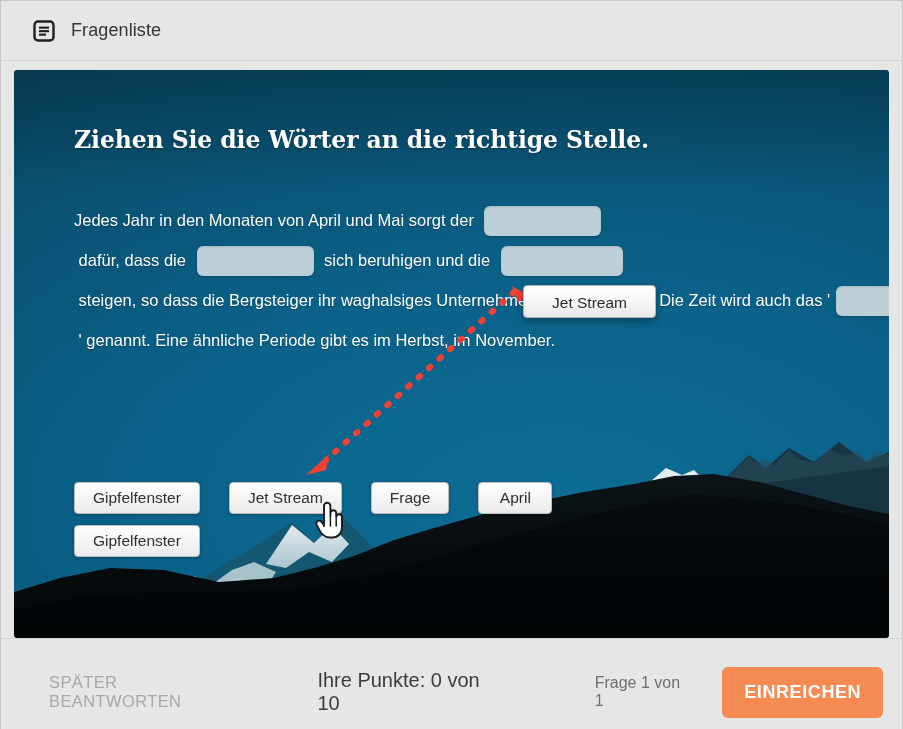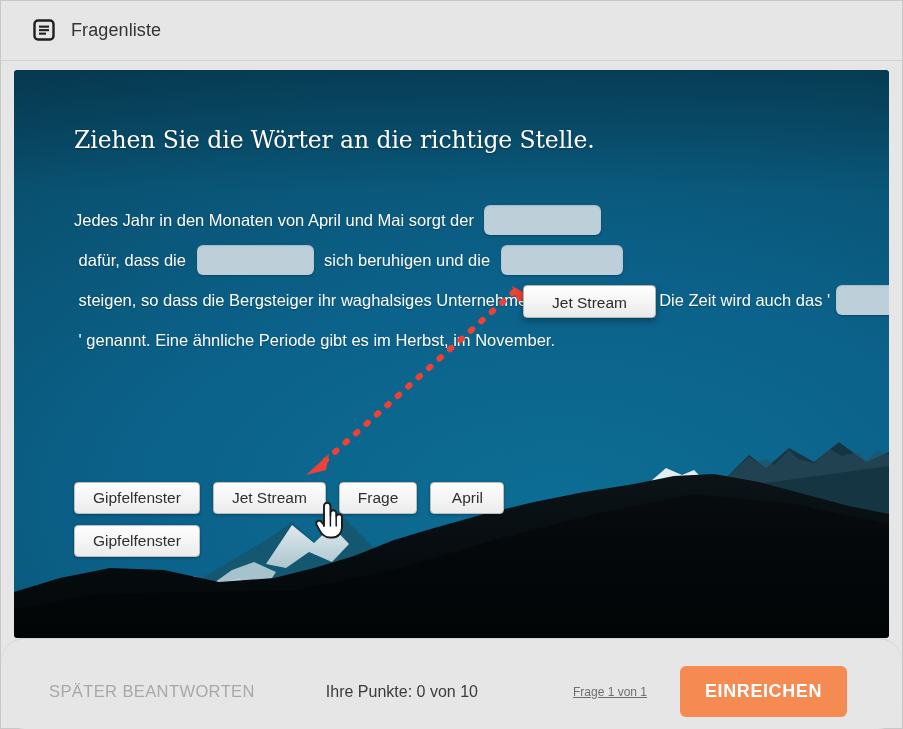--- a/index.html
+++ b/index.html
@@ -16,21 +16,20 @@
 
   .app-window {
     position: relative;
     width: 903px;
     height: 729px;
     box-sizing: border-box;
     border: 1px solid #c8c8c8;
     background: #e6e6e6;
     display: flex;
     flex-direction: column;
-    justify-content: center;
   }
 
   
   .header {
     height: 60px;
     flex: 0 0 60px;
     background: #e6e6e6;
     border-bottom: 1px solid #d2d2d2;
     display: flex;
     align-items: center;
@@ -92,21 +91,21 @@
   .q-body {
     position: absolute;
     left: 0; top: 0;
     width: 100%;
     padding: 56px 60px 0 60px;
     box-sizing: border-box;
     z-index: 4;
   }
   .q-title {
     font-family: "DejaVu Serif", "Liberation Serif", serif;
-    font-weight: normal;
+    font-weight: bold;
     font-size: 23.5px;
     color: #ffffff;
     margin: 0 0 46px 0;
     letter-spacing: -0.1px;
     text-shadow: 0 1px 2px rgba(0,0,0,.35);
   }
   .q-text {
     font-size: 16.5px;
     color: #ffffff;
     line-height: 40px;
@@ -152,21 +151,21 @@
   
   .chip-area {
     position: absolute;
     left: 60px;
     top: 412px;
     width: 760px;
     z-index: 5;
   }
   .chip-row {
     display: flex;
-    gap: 13px;
+    gap: 29px;
     margin-bottom: 11px;
   }
   .chip {
     height: 32px;
     line-height: 30px;
     padding: 0 18px;
     min-width: 74px;
     text-align: center;
     font-size: 15.5px;
     color: #2f2f2f;
@@ -199,38 +198,36 @@
   
   .footer {
     flex: 0 0 91px;
     height: 91px;
     background: #e6e6e6;
     border-top: 1px solid #d2d2d2;
     display: flex;
     align-items: center;
     box-sizing: border-box;
     padding: 16px 19px 0 0;
-    border-radius: 24px;
   }
   .footer-later {
     color: #a8a8a8;
     font-size: 16.5px;
     letter-spacing: 0.4px;
     margin-left: 48px;
   }
   .footer-points {
     color: #3b3b3b;
-    font-size: 16px;
+    font-size: 20px;
     margin-left: 71px;
   }
   .footer-progress {
     color: #6f6f6f;
-    font-size: 12px;
+    font-size: 16px;
     margin-left: 95px;
-    text-decoration: underline;
   }
   .submit-btn {
     margin-left: 33px;
     width: 167px;
     height: 51px;
     border: none;
     border-radius: 6px;
     background: #f58a52;
     color: #ffffff;
     font-size: 18px;

